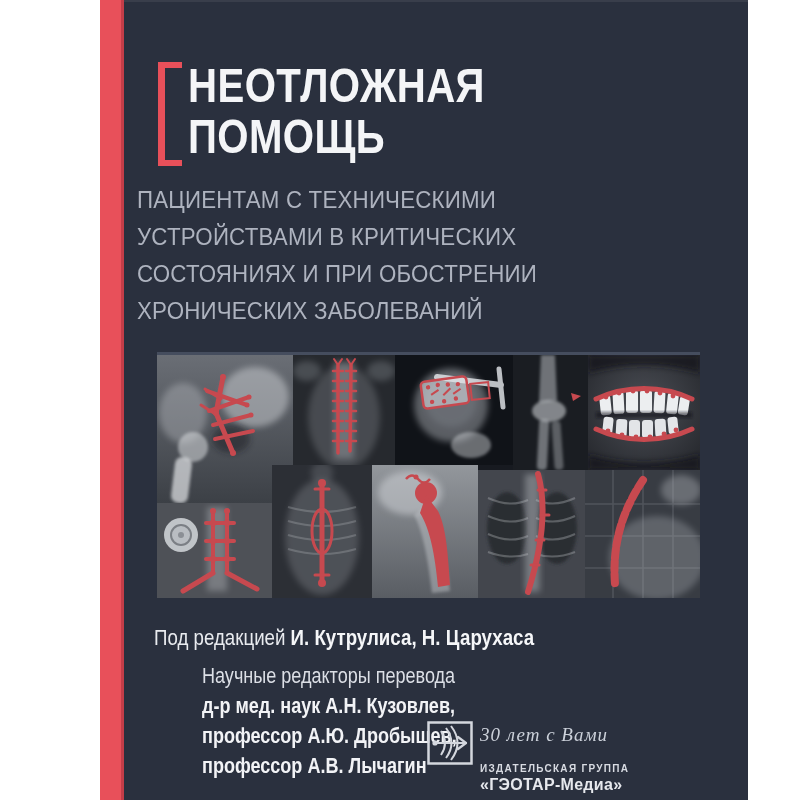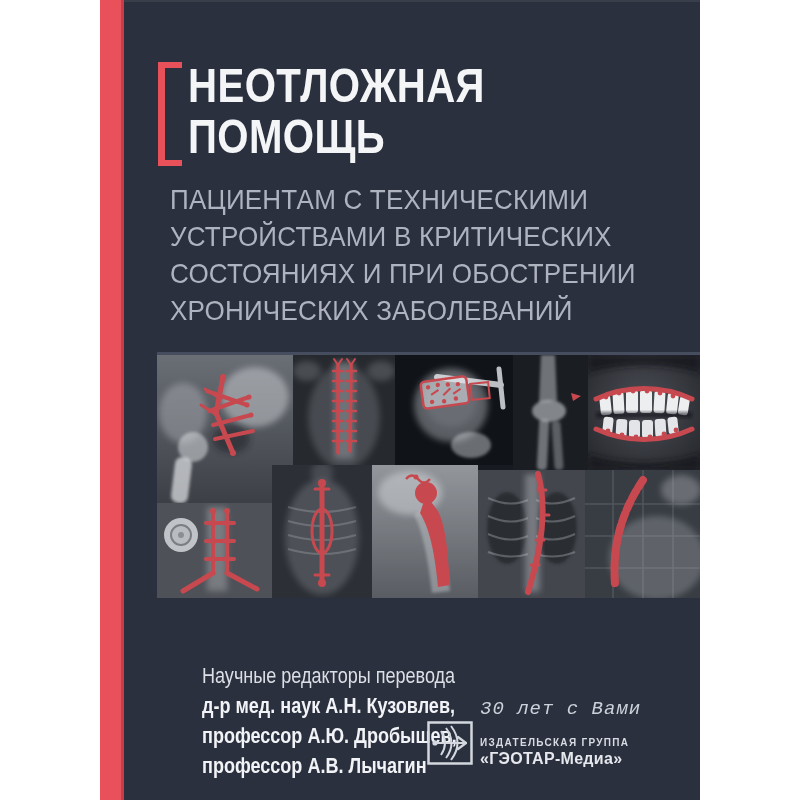--- a/index.html
+++ b/index.html
@@ -1,46 +1,46 @@
 <!DOCTYPE html>
 <html><head>
 <meta charset="utf-8">
 <style>
   html,body{margin:0;padding:0;}
   body{width:800px;height:800px;background:#ffffff;font-family:"Liberation Sans",sans-serif;}
   .page{position:relative;width:800px;height:800px;background:#ffffff;overflow:hidden;}
   .book{position:absolute;left:100px;top:0;width:600px;height:800px;}
   .spine{position:absolute;left:0;top:0;width:21px;height:800px;background:#e8505a;border-right:3px solid #c43d48;}
-  .front{position:absolute;left:24px;top:0;width:576px;height:800px;background:#2a303e;}
+  .front{position:absolute;left:24px;top:0;width:576px;height:800px;background:#2a303e;padding-left:48px;}
   .front::before{content:"";position:absolute;left:0;top:0;right:0;height:2px;background:rgba(255,255,255,.07);}
 
   .bracket{position:absolute;left:34px;top:62px;width:17px;height:92px;
     border-left:7px solid #e8505a;border-top:6px solid #e8505a;border-bottom:6px solid #e8505a;}
 
   .title{position:absolute;left:64px;top:60px;color:#f4f5f7;font-weight:700;
     font-size:49px;line-height:51px;letter-spacing:.5px;}
-  .subtitle{position:absolute;left:46px;top:181px;color:#aeb3bf;font-weight:400;
-    font-size:28px;line-height:37px;letter-spacing:.2px;}
+  .subtitle{position:absolute;left:13px;top:181px;color:#aeb3bf;font-weight:400;
+    font-size:24px;line-height:37px;letter-spacing:.2px;}
   .sqz82{display:block;transform:scaleX(.82);transform-origin:0 0;white-space:nowrap;}
   .sqz85{display:block;transform:scaleX(.85);transform-origin:0 0;white-space:nowrap;}
   .sqz93{display:block;transform:scaleX(.93);transform-origin:0 0;white-space:nowrap;}
 
   .montage{position:absolute;left:33px;top:352px;width:543px;height:243px;
     border-top:3px solid #454d5e;}
 
   .edited{position:absolute;left:30px;top:625px;color:#e9ebef;font-size:22px;}
   .edited b{font-weight:700;color:#f5f6f8;}
   .sci{position:absolute;left:30px;top:661px;font-size:22px;line-height:30px;margin-left:48px;}
   .sci .head{color:#dcdfe6;font-weight:400;}
   .sci .nm{color:#f2f3f6;font-weight:700;}
 
   .pub{position:absolute;left:303px;top:698px;width:270px;height:80px;}
   .pub-icon{position:absolute;left:0px;top:23px;}
   .pub-text{position:absolute;left:53px;top:0px;}
-  .pub-anniv{font-family:Liberation Mono, monospace;font-style:italic;font-size:19px;color:#ccd1da;letter-spacing:1px;}
+  .pub-anniv{font-family:Liberation Serif, serif;font-style:italic;font-size:19px;color:#ccd1da;letter-spacing:1px;margin-top:26px;}
   .pub-group{margin-top:17px;font-size:10px;font-weight:700;letter-spacing:1.3px;color:#d8dbe2;}
   .pub-brand{margin-top:2px;font-size:16px;font-weight:700;letter-spacing:.3px;color:#e6e8ed;}
 </style>
 </head>
 <body>
 
 <div class="page">
   <div class="book">
     <div class="spine"></div>
     <div class="front">
@@ -276,20 +276,23 @@
           <ellipse cx="72" cy="88" rx="48" ry="42" fill="#b9bdc2" opacity=".3" filter="url(#b3)"></ellipse>
           <ellipse cx="96" cy="20" rx="20" ry="15" fill="#c5c8cd" opacity=".35" filter="url(#b3)"></ellipse>
           <g stroke="#aeb3ba" opacity=".2" stroke-width="1.5">
             <path d="M28,0 V128 M58,0 V128 M88,0 V128"></path>
             <path d="M0,34 H115 M0,66 H115 M0,98 H115"></path>
           </g>
           <path d="M58,10 C38,40 27,72 30,114" stroke="#c7494f" stroke-width="8" fill="none" stroke-linecap="round" stroke-dasharray="9 3.5"></path>
         </svg>
       </svg>
 
+      <div class="edited">
+        <span class="sqz85"><span>Под редакцией </span><b>И. Кутрулиса, Н. Царухаса</b></span>
+      </div>
 
       <div class="sci">
         <span class="sqz82 head">Научные редакторы перевода</span>
         <span class="sqz82 nm">д-р мед. наук А.Н. Кузовлев,</span>
         <span class="sqz82 nm">профессор А.Ю. Дробышев,</span>
         <span class="sqz82 nm">профессор  А.В. Лычагин</span>
       </div>
 
       <div class="pub">
         <svg class="pub-icon" width="46" height="44" viewBox="0 0 46 44" xmlns="http://www.w3.org/2000/svg">

